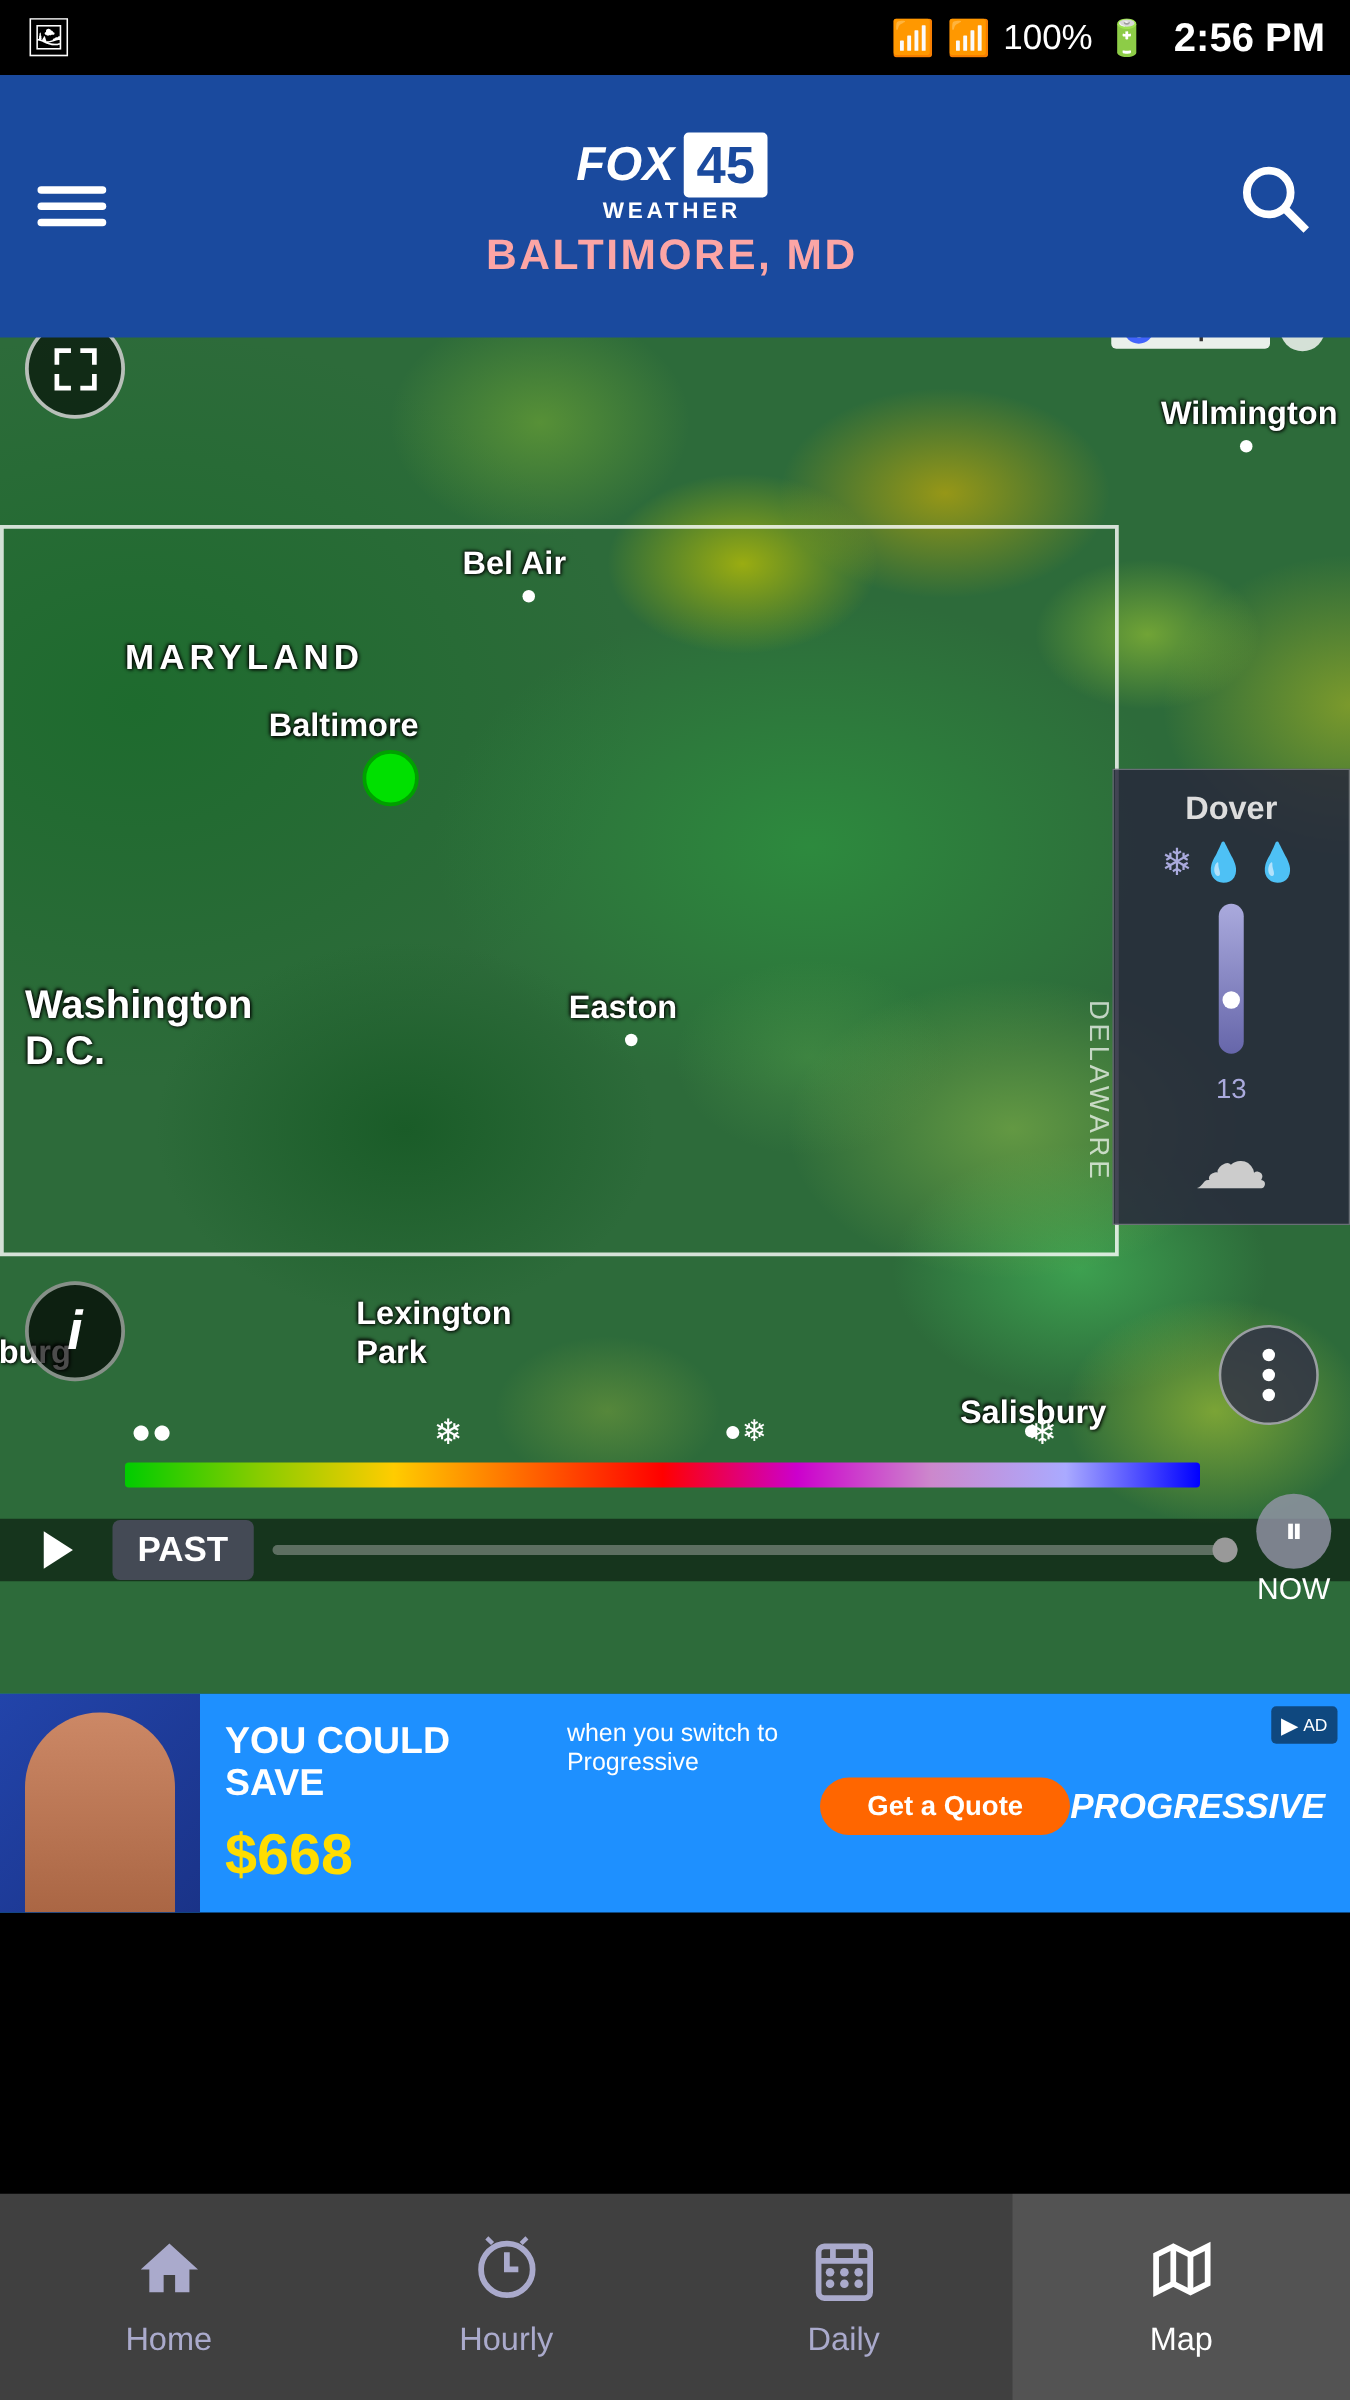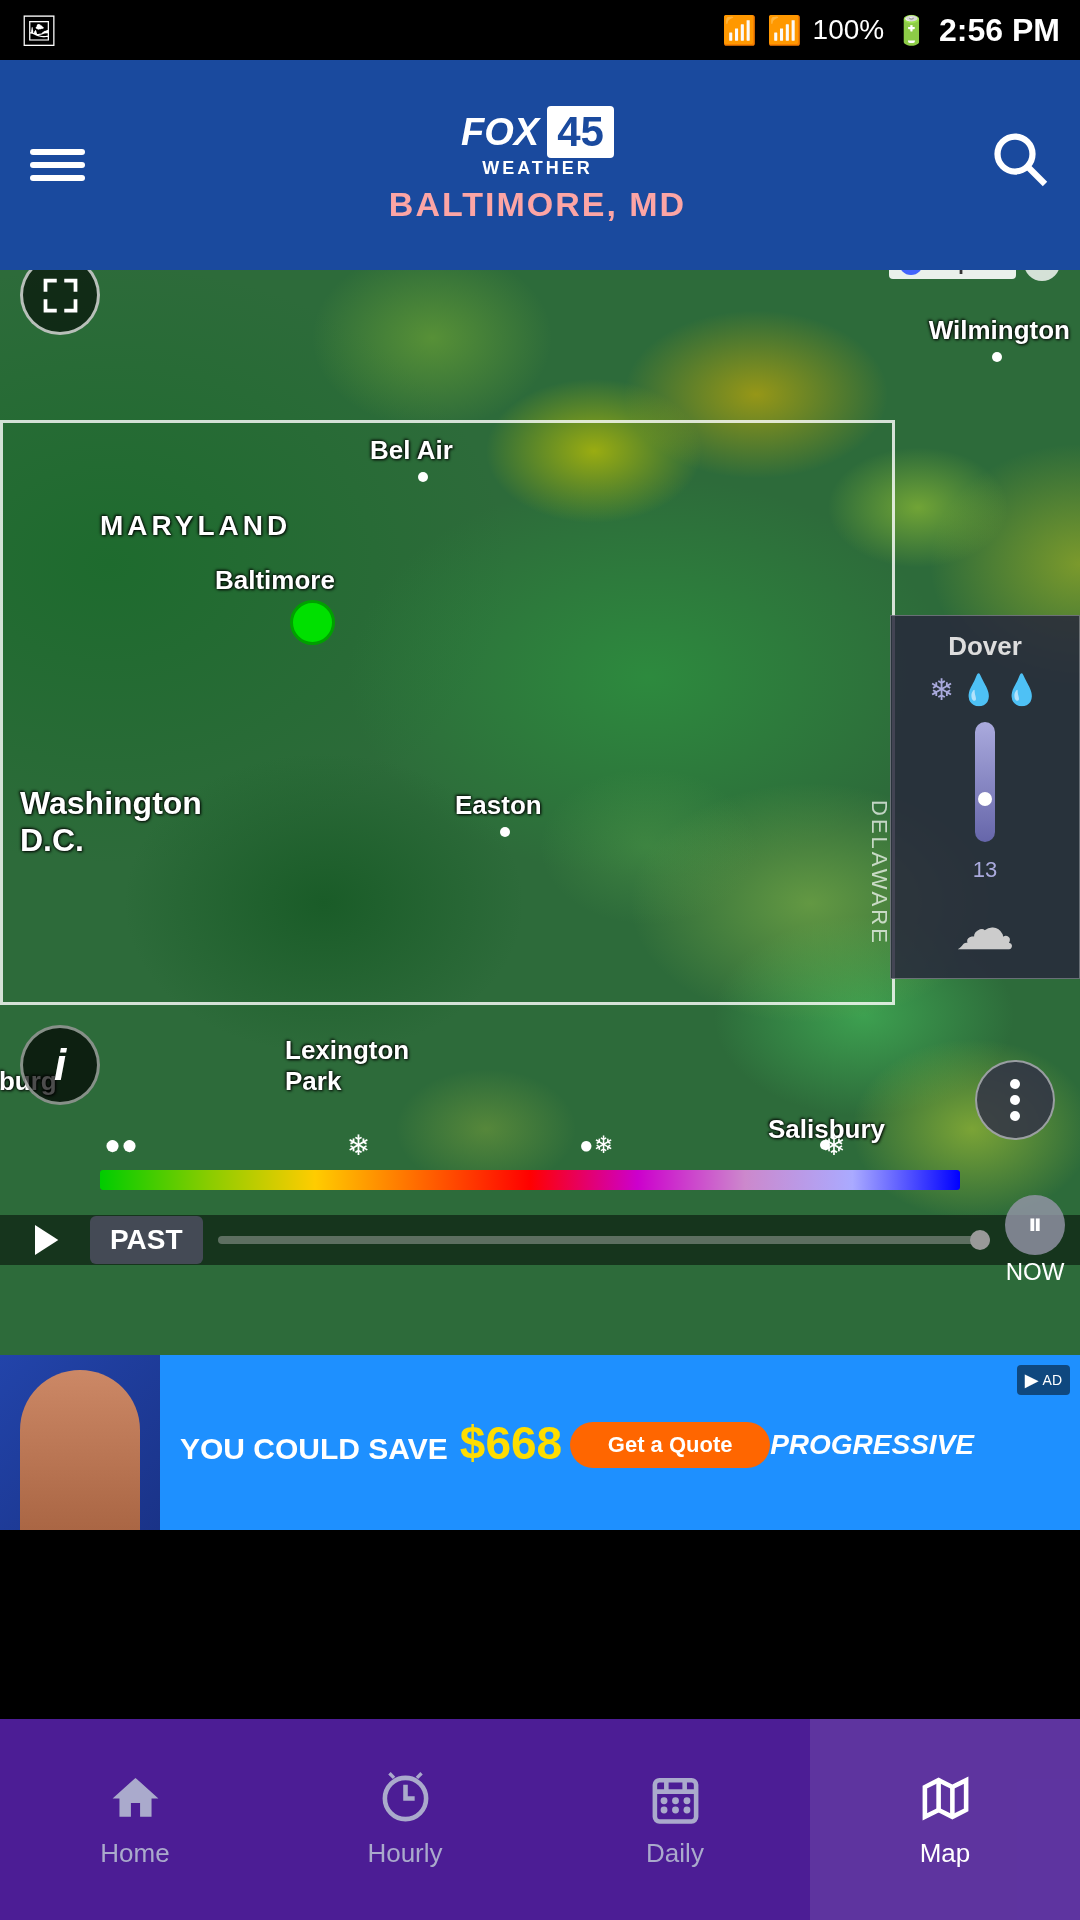--- a/index.html
+++ b/index.html
@@ -29,20 +29,21 @@
       display: flex;
       align-items: center;
       gap: 10px;
       color: #fff;
       font-size: 28px;
     }
     #status-bar .time {
       color: #fff;
       font-size: 32px;
       font-weight: bold;
+      margin-left: 10px;
     }
     #status-bar .photo-icon {
       position: absolute;
       left: 20px;
       color: #fff;
       font-size: 30px;
     }
 
     
     #header {
@@ -507,22 +508,22 @@
       font-size: 18px;
       display: flex;
       align-items: center;
       gap: 4px;
     }
 
     
     #bottom-nav {
       position: absolute;
       bottom: 0; left: 0; right: 0;
-      height: 201px;
-      background: #4c1d95;
+      height: 165px;
+      background: #404040;
       display: flex;
       align-items: flex-start;
       z-index: 100;
     }
     .nav-item {
       flex: 1;
       display: flex;
       flex-direction: column;
       align-items: center;
       justify-content: center;
@@ -710,20 +711,21 @@
 
 <div id="ad-banner">
   <div class="ad-image">
     <div class="person-silhouette"></div>
   </div>
   <div class="ad-content">
     <div style="display:flex;align-items:baseline;gap:12px;flex-wrap:wrap">
       <span class="ad-main-text">YOU COULD SAVE</span>
       <span class="ad-amount">$668</span>
     </div>
+    <div class="ad-subtext">when you switch to Progressive</div>
     <div style="display:flex;align-items:center;justify-content:space-between;margin-top:4px">
       <div class="ad-button">Get a Quote</div>
       <div class="progressive-logo" style="color:#fff;font-size:28px;font-weight:900;font-style:italic">
         <span>PROGRESSIVE</span>
       </div>
     </div>
   </div>
   <div class="ad-skip">
     <span>▶</span>
       <span style="font-size:14px">AD</span>

